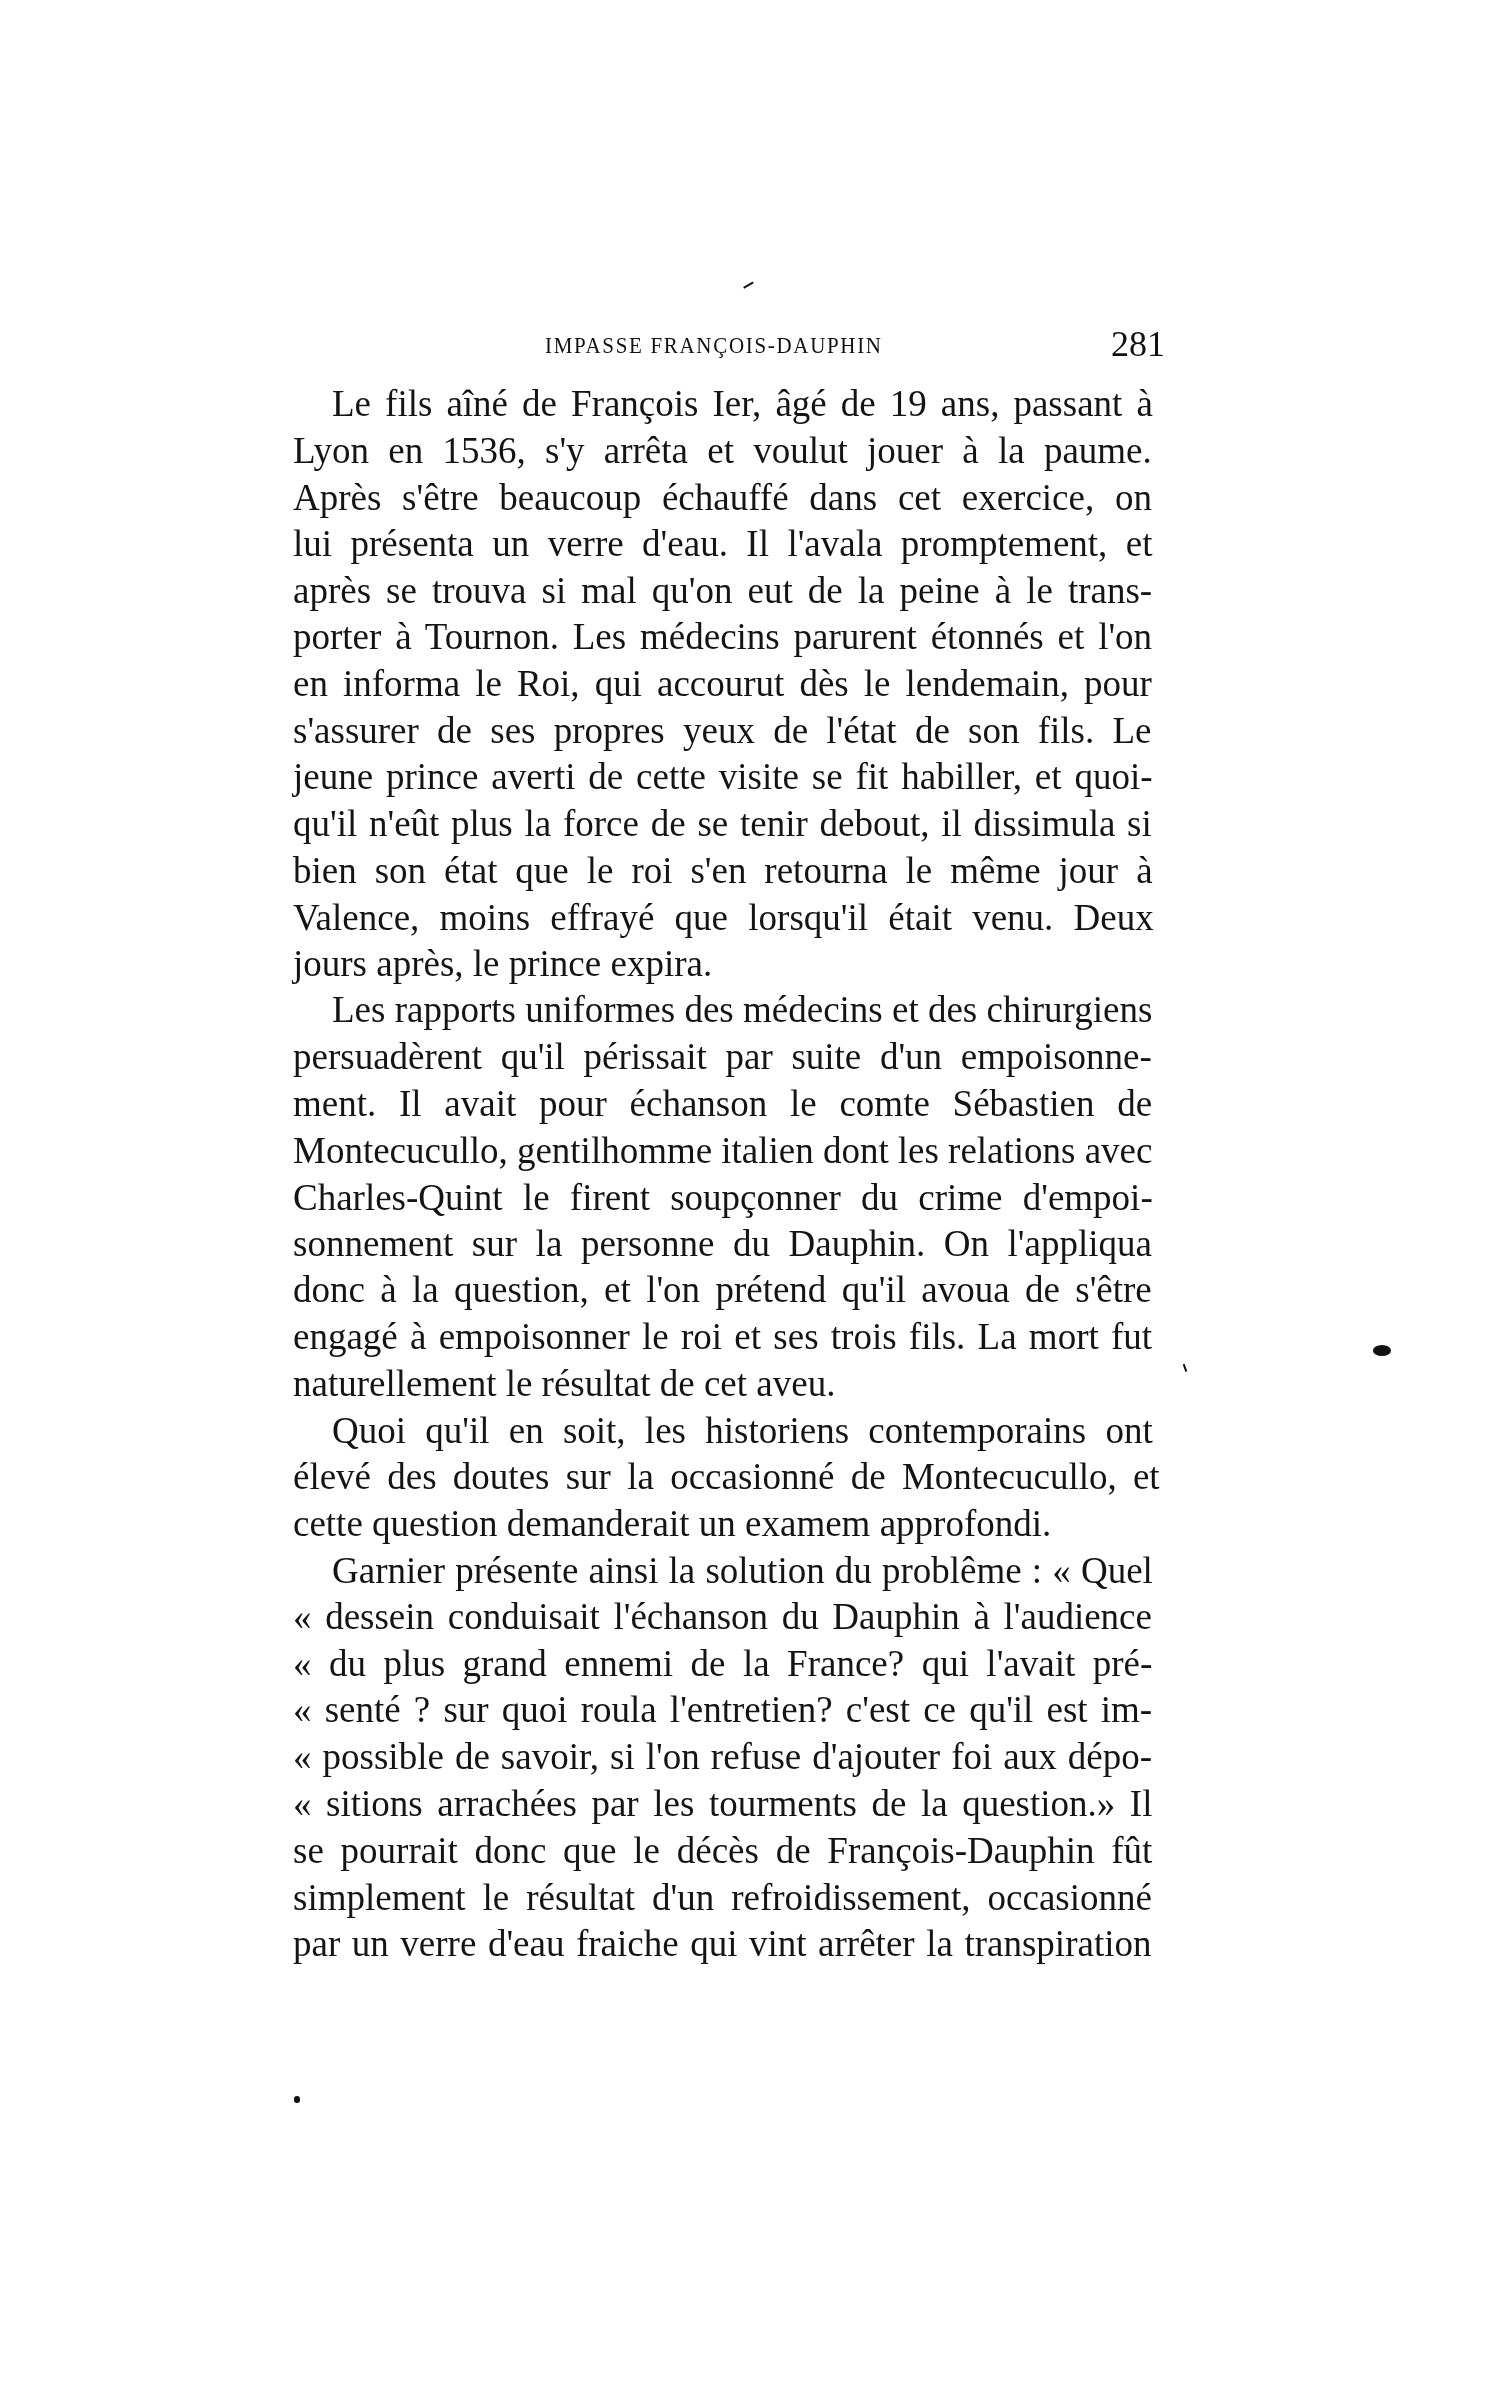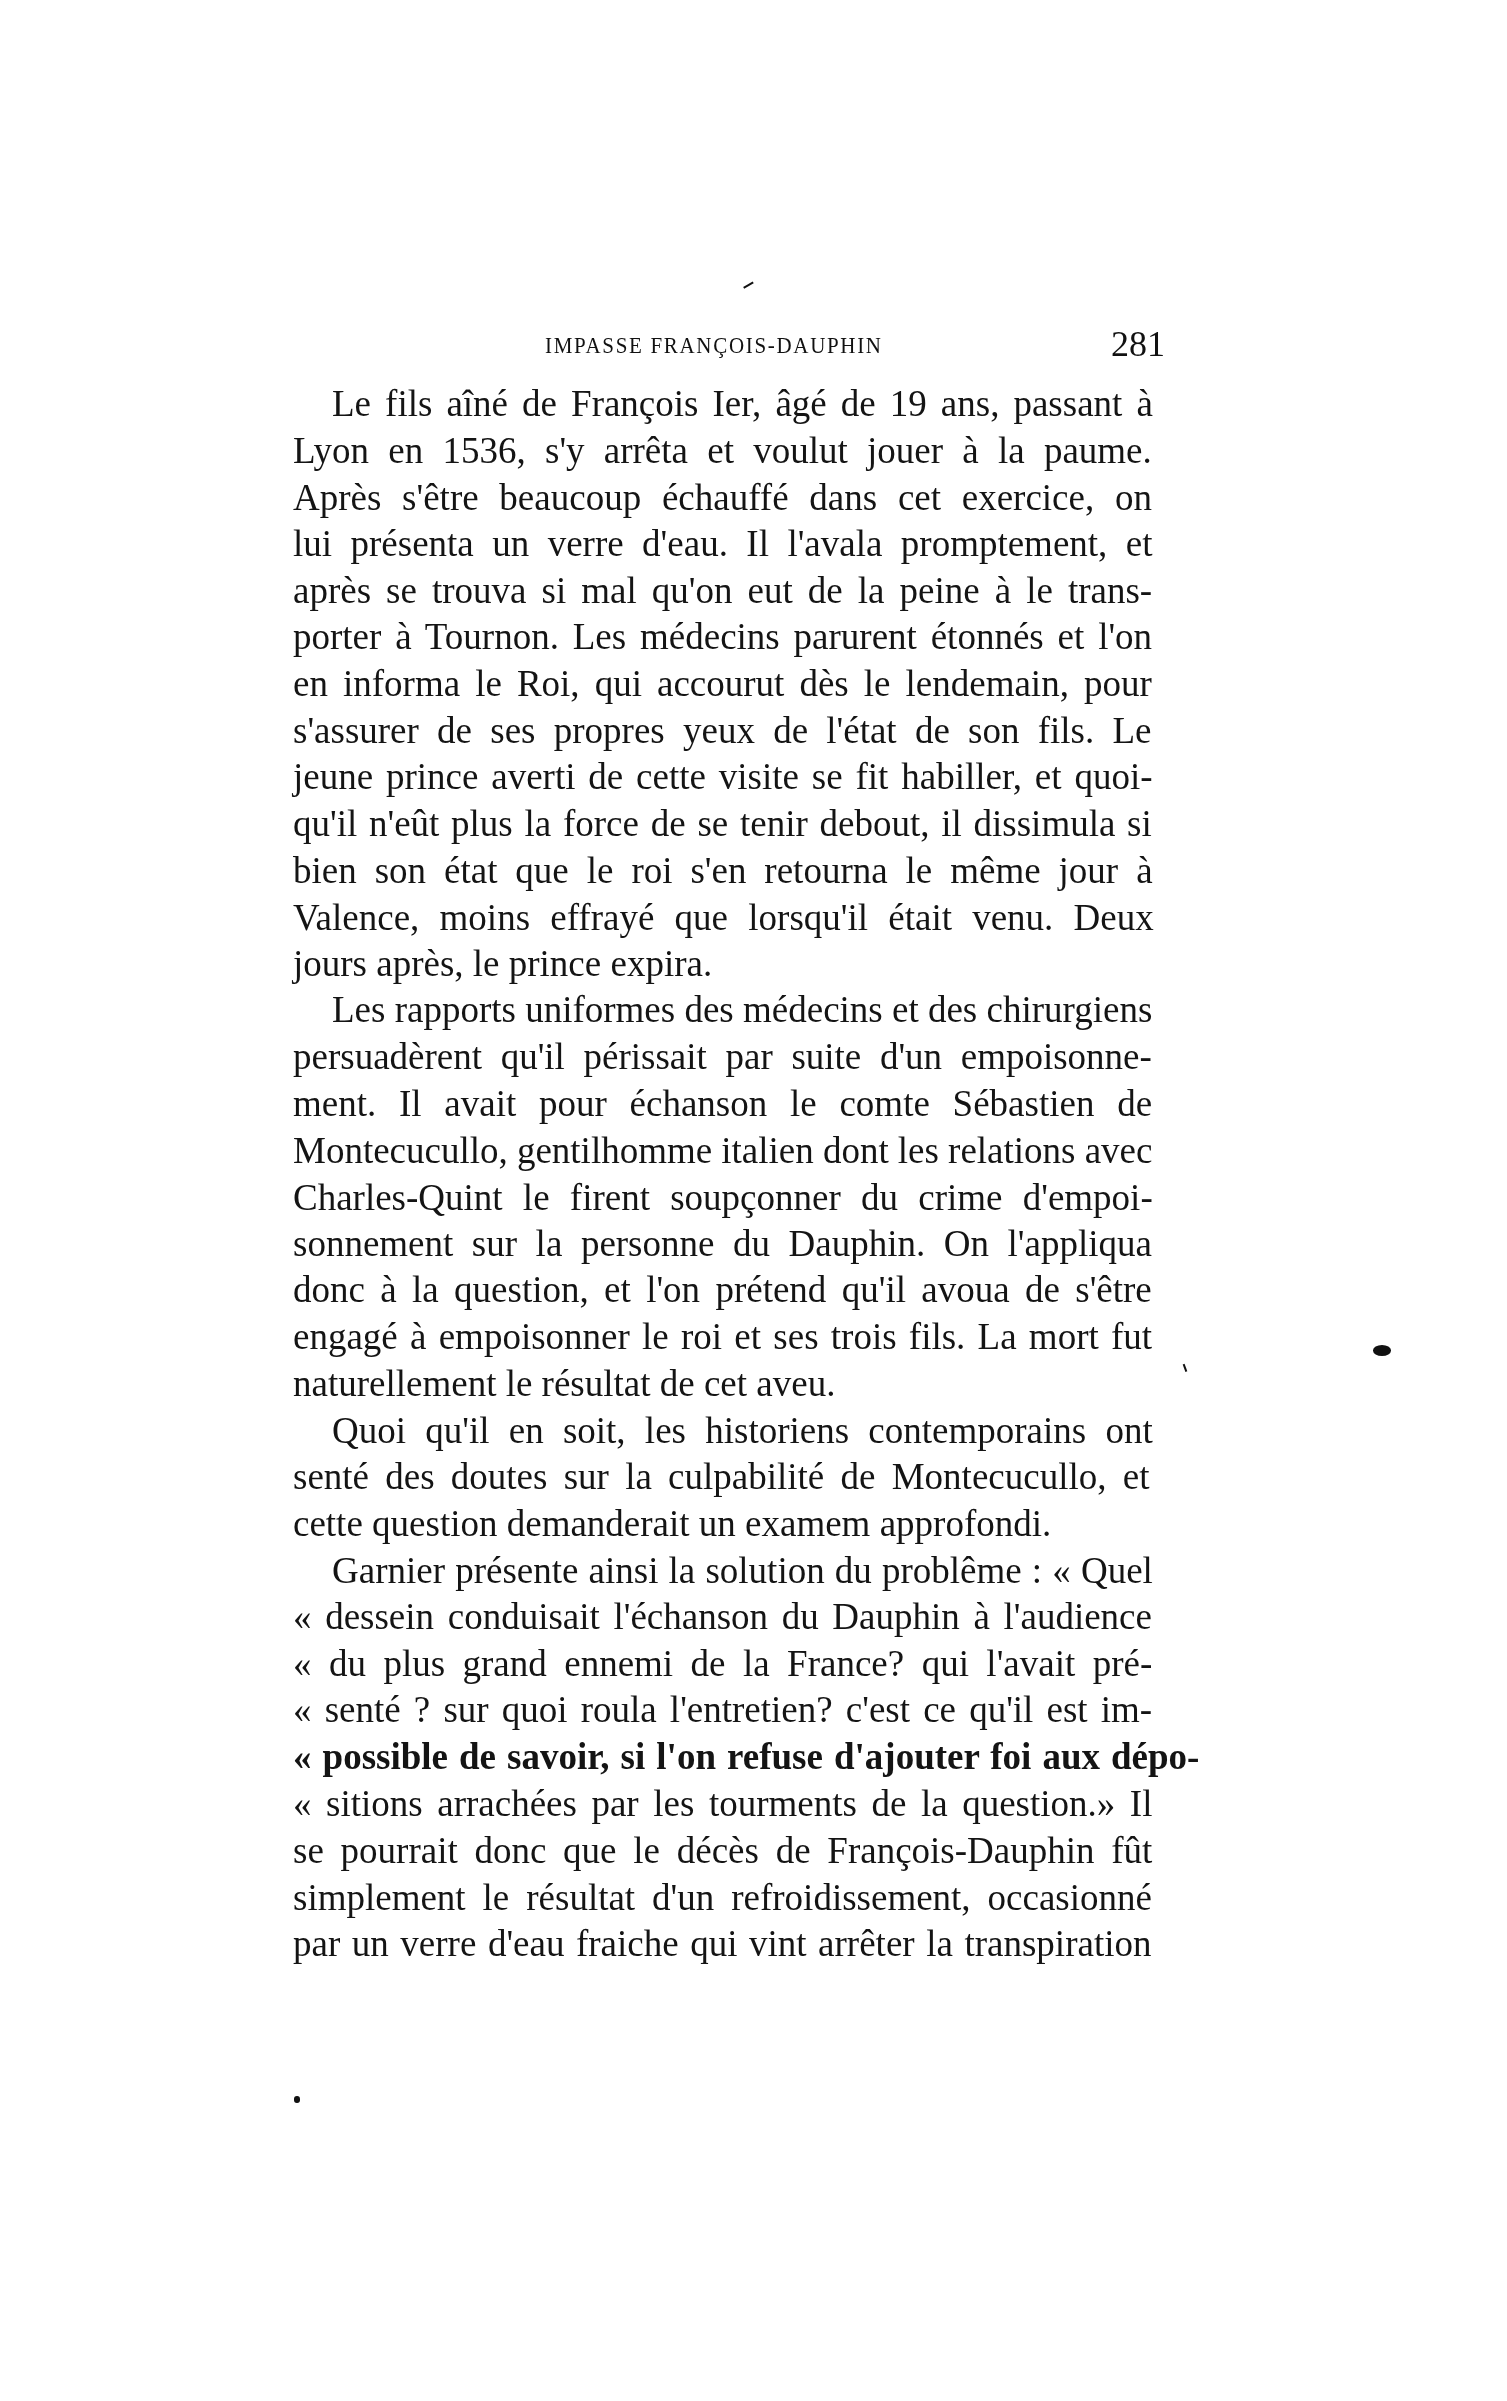--- a/index.html
+++ b/index.html
@@ -54,27 +54,27 @@
       <div class="line indent" style="top: 986px; word-spacing: 0px; text-align: left; text-align-last: left;">Les rapports uniformes des médecins et des chirurgiens</div>
       <div class="line" style="top: 1033px; word-spacing: 9.4px; text-align: left; text-align-last: left;">persuadèrent qu'il périssait par suite d'un empoisonne-</div>
       <div class="line" style="top: 1080px; word-spacing: 13.5px; text-align: left; text-align-last: left;">ment. Il avait pour échanson le comte Sébastien de</div>
       <div class="line" style="top: 1127px; word-spacing: -0.1px; text-align: left; text-align-last: left;">Montecucullo, gentilhomme italien dont les relations avec</div>
       <div class="line" style="top: 1174px; word-spacing: 11px; text-align: left; text-align-last: left;">Charles-Quint le firent soupçonner du crime d'empoi-</div>
       <div class="line" style="top: 1266px; word-spacing: 6.1px; text-align: left; text-align-last: left;">donc à la question, et l'on prétend qu'il avoua de s'être</div>
       <div class="line" style="top: 1220px; word-spacing: 9.3px; text-align: left; text-align-last: left;">sonnement sur la personne du Dauphin. On l'appliqua</div>
       <div class="line" style="top: 1313px; word-spacing: 3px; text-align: left; text-align-last: left;">engagé à empoisonner le roi et ses trois fils. La mort fut</div>
       <div class="line last" style="top: 1360px;">naturellement le résultat de cet aveu.</div>
       <div class="line indent" style="top: 1407px; word-spacing: 10px; text-align: left; text-align-last: left;">Quoi qu'il en soit, les historiens contemporains ont</div>
-      <div class="line" style="top: 1453px; word-spacing: 7px; text-align: left; text-align-last: left;">senté des doutes sur la culpabilité de Montecucullo, et</div>
+      <div class="line" style="top: 1453px; word-spacing: 7px; text-align: left; text-align-last: left;">élevé des doutes sur la occasionné de Montecucullo, et</div>
       <div class="line last" style="top: 1500px;">cette question demanderait un examem approfondi.</div>
       <div class="line indent" style="top: 1547px; word-spacing: 0.9px; text-align: left; text-align-last: left;">Garnier présente ainsi la solution du problême : « Quel</div>
       <div class="line" style="top: 1593px; word-spacing: 4.4px; text-align: left; text-align-last: left;">« dessein conduisait l'échanson du Dauphin à l'audience</div>
       <div class="line" style="top: 1640px; word-spacing: 8.2px; text-align: left; text-align-last: left;">« du plus grand ennemi de la France? qui l'avait pré-</div>
       <div class="line" style="top: 1686px; word-spacing: 3.9px; text-align: left; text-align-last: left;">« senté ? sur quoi roula l'entretien? c'est ce qu'il est im-</div>
-      <div class="line" style="top: 1733px; word-spacing: 1.8px; text-align: left; text-align-last: left; font-weight: bold;">« possible de savoir, si l'on refuse d'ajouter foi aux dépo-</div>
+      <div class="line" style="top: 1733px; word-spacing: 1.8px; text-align: left; text-align-last: left;">« possible de savoir, si l'on refuse d'ajouter foi aux dépo-</div>
       <div class="line" style="top: 1780px; word-spacing: 5.3px; text-align: left; text-align-last: left;">« sitions arrachées par les tourments de la question.» Il</div>
       <div class="line" style="top: 1827px; word-spacing: 7.5px; text-align: left; text-align-last: left;">se pourrait donc que le décès de François-Dauphin fût</div>
       <div class="line" style="top: 1874px; word-spacing: 7.7px; text-align: right; text-align-last: left;">simplement le résultat d'un refroidissement, occasionné</div>
       <div class="line" style="top: 1920px; word-spacing: 2.3px; text-align: left; text-align-last: left;">par un verre d'eau fraiche qui vint arrêter la transpiration</div>
     </div>
 
   <div class="speck" style="left:696px;top:284px;width:11.3px;height:2.4px;transform:rotate(-30deg);"></div>
   <div class="speck" style="left:1326px;top:1345px;width:18px;height:10.5px;border-radius:50%;"></div>
   <div class="speck" style="left:247px;top:2096px;width:5.7px;height:6.5px;border-radius:50%;"></div>
   <div class="speck" style="left:1137px;top:1364px;width:1.6px;height:8px;transform:rotate(-20deg);"></div>

